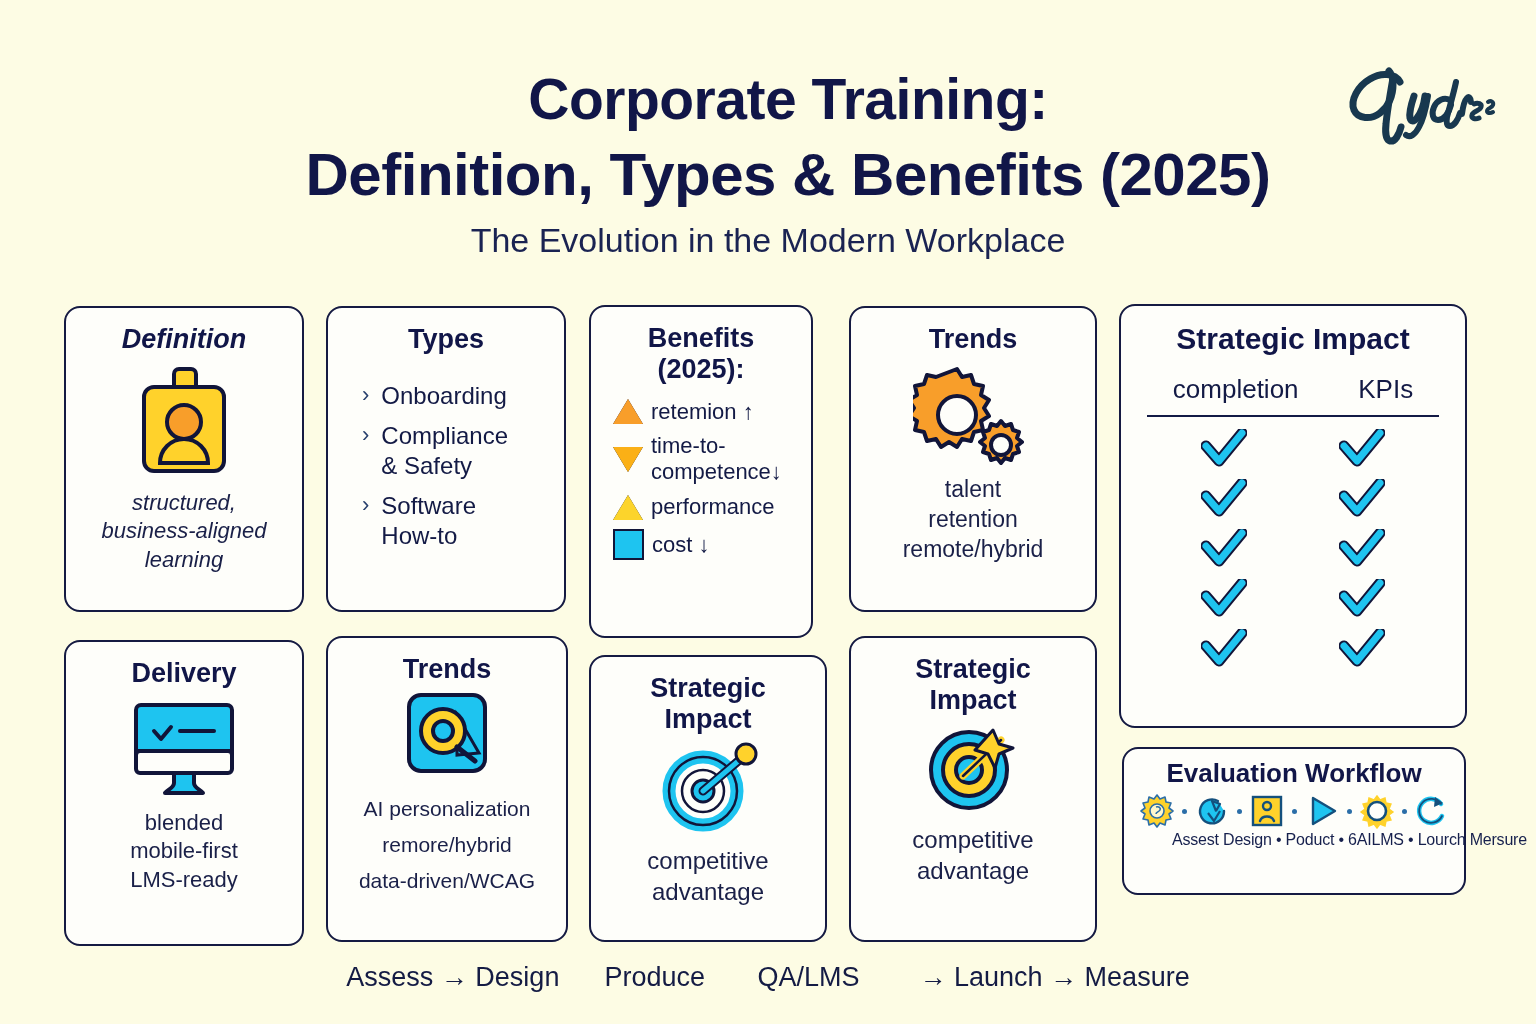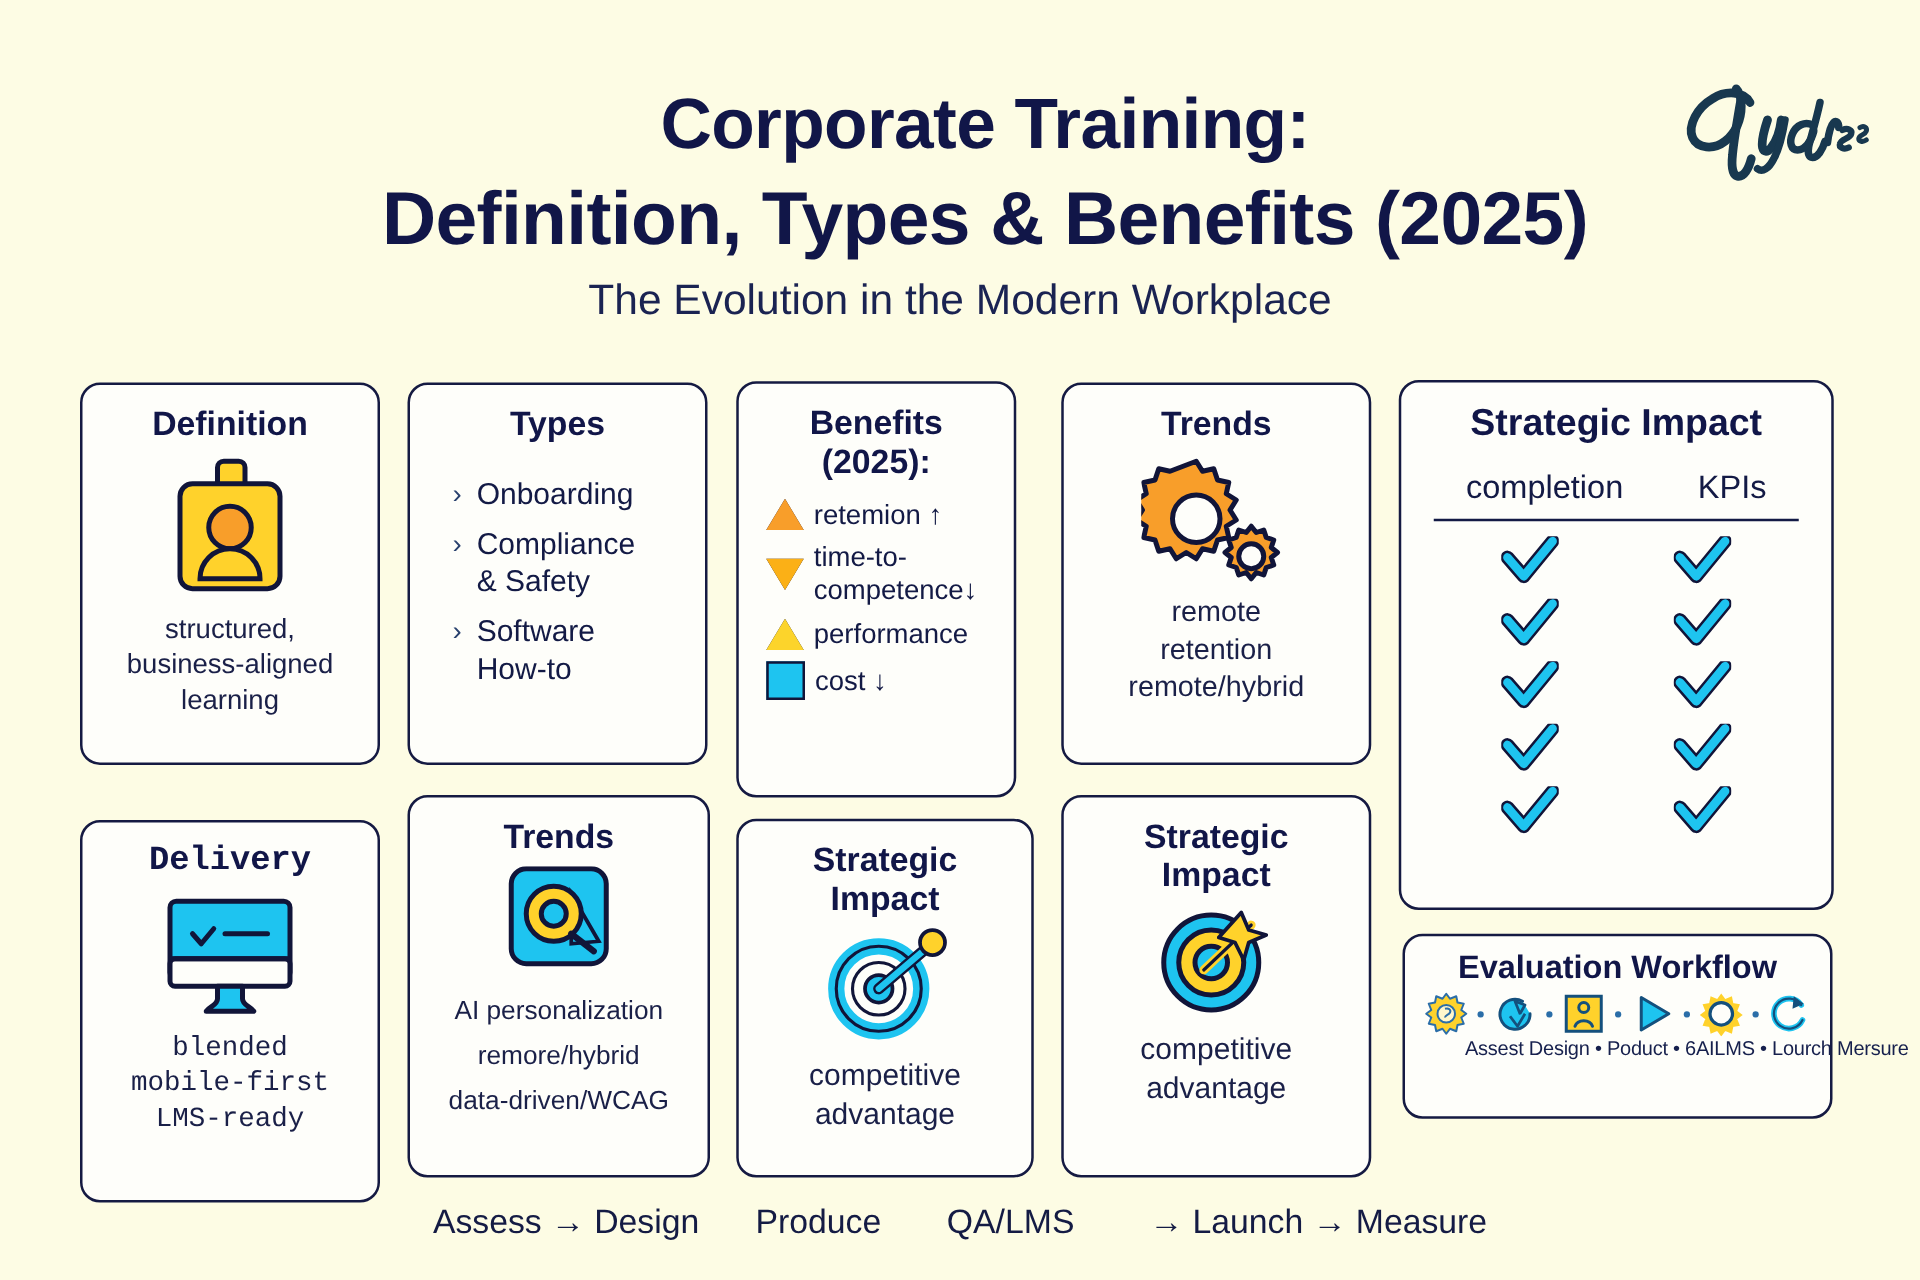--- a/index.html
+++ b/index.html
@@ -38,26 +38,26 @@
   }
   .card-title{
     text-align:center;font-weight:bold;color:#111648;
     font-size:27px;line-height:1.14;margin-top:16px;
   }
   .card-body{
     text-align:center;font-size:22px;color:#1a2048;line-height:1.30;
   }
 
   
-  #c-definition{left:64px;top:306px;width:240px;height:306px;}
+  #c-definition{left:64px;top:306px;width:240px;height:306px;font-style:italic;}
   #c-types{left:326px;top:306px;width:240px;height:306px;}
   #c-benefits{left:589px;top:305px;width:224px;height:333px;}
   #c-trends1{left:849px;top:306px;width:248px;height:306px;}
   #c-strategic-table{left:1119px;top:304px;width:348px;height:424px;}
-  #c-delivery{left:64px;top:656px;width:240px;height:306px;font-family:Liberation Mono, monospace;}
+  #c-delivery{left:64px;top:640px;width:240px;height:306px;}
   #c-trends2{left:326px;top:636px;width:242px;height:306px;}
   #c-impact-a{left:589px;top:655px;width:238px;height:287px;}
   #c-impact-b{left:849px;top:636px;width:248px;height:306px;}
   #c-evalflow{left:1122px;top:747px;width:344px;height:148px;}
 
   .icon-wrap{display:flex;justify-content:center;align-items:center;}
 
   
   .types-list{margin:26px 0 0 34px;}
   .type-row{display:flex;align-items:flex-start;gap:12px;margin-bottom:10px;}
@@ -189,21 +189,21 @@
       <svg width="120" height="108" viewBox="0 0 120 108">
         <g fill="#F89E2A" stroke="#111539" stroke-width="4" stroke-linejoin="round">
           <path d="M44 8l5 8 9-2 3 9 9 2-2 9 8 5-5 8 5 8-8 5 2 9-9 2-3 9-9-2-5 8-8-5-8 5-5-8-9 2-3-9-9-2 2-9-8-5 5-8-5-8 8-5-2-9 9-2 3-9 9 2z"></path>
           <circle cx="44" cy="54" r="19" fill="#FEFEFA"></circle>
           <path d="M88 60l4 5 6-2 2 6 6 2-2 6 5 4-5 4 2 6-6 2-2 6-6-2-4 5-4-5-6 2-2-6-6-2 2-6-5-4 5-4-2-6 6-2 2-6 6 2z"></path>
           <circle cx="88" cy="84" r="10" fill="#FEFEFA"></circle>
         </g>
       </svg>
     </div>
     <div class="card-body" style="margin-top:6px;font-size:23px;">
-      <div>remote</div>
+      <div>talent</div>
       <div>retention</div>
       <div>remote/hybrid</div>
     </div>
   </div>
 
   <div class="card" id="c-strategic-table">
     <div class="card-title" style="font-size:30px;">Strategic Impact</div>
     <div class="tbl-head">
       <span>completion</span>
       <span>KPIs</span>

